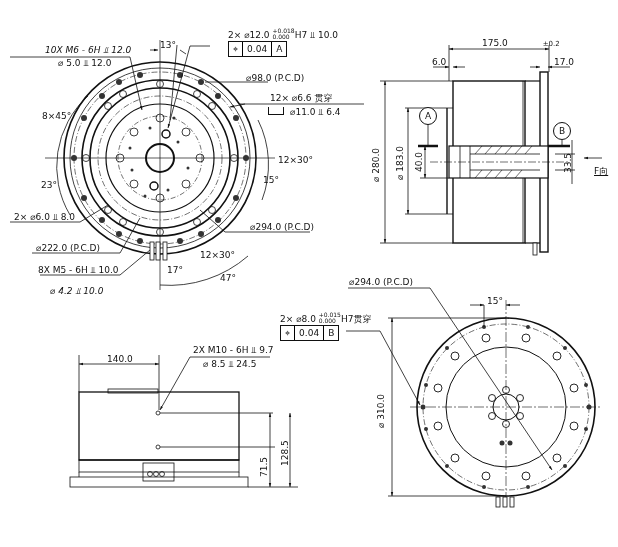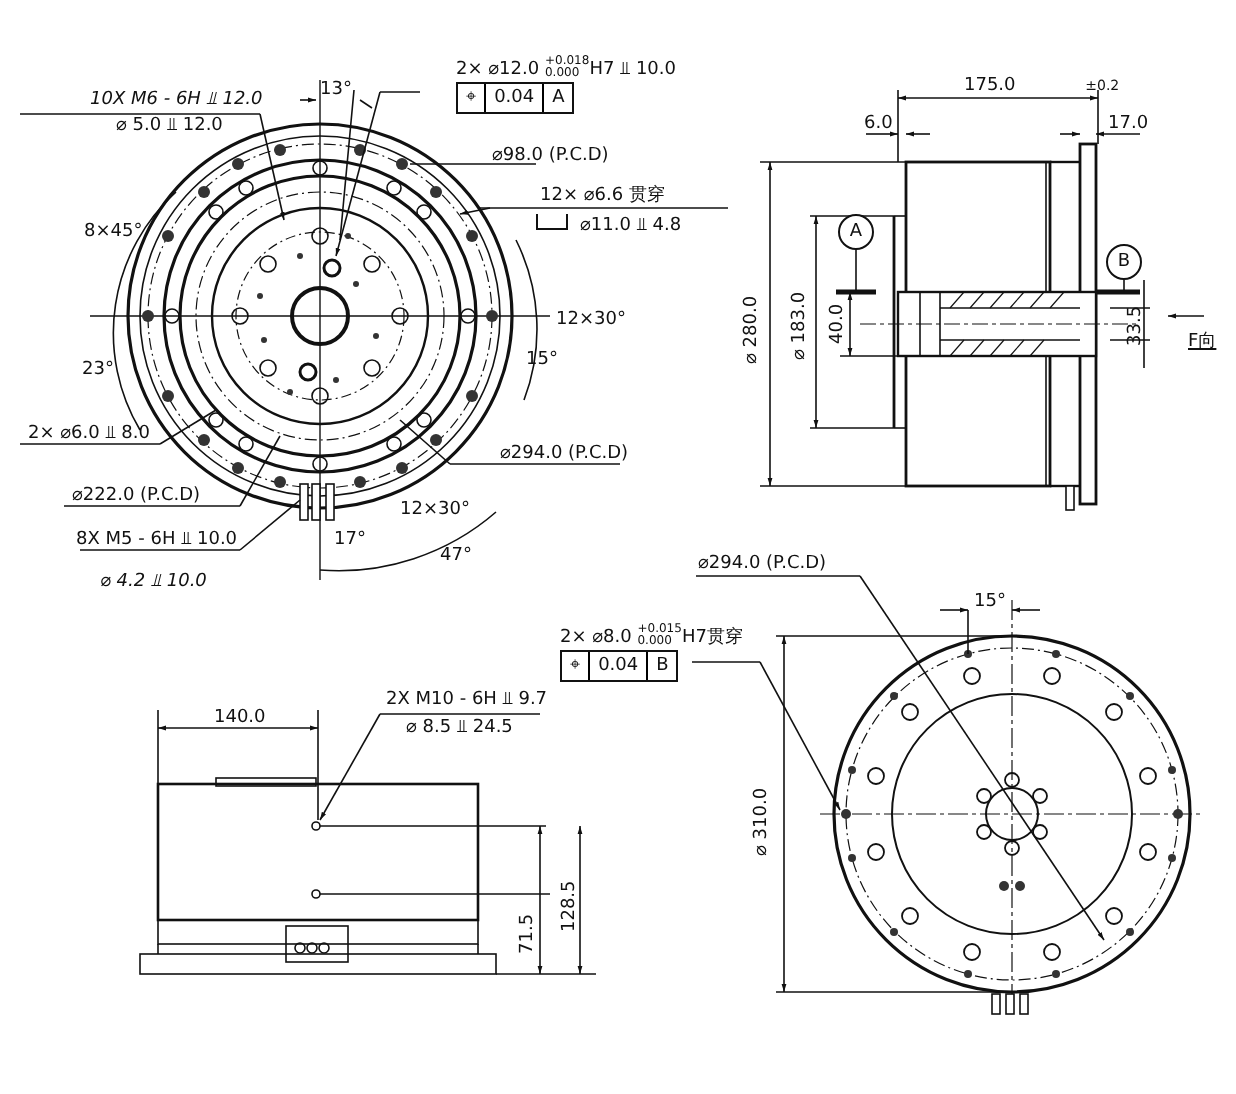--- a/index.html
+++ b/index.html
@@ -292,21 +292,21 @@
   </span><span>H7 ⫫ 10.0</span>
 </div>
 <div class="fcf" style="left:228px;top:41px;">
   <span>⌖</span>
   <span>0.04</span>
   <span>A</span>
 </div>
 <div class="lbl" style="left:206px;top:73px;margin-left:40px;">⌀98.0  (P.C.D)</div>
 <div class="lbl" style="left:270px;top:93px;">12× ⌀6.6 贯穿</div>
 <div class="lbl" style="left:268px;top:107px;">
-  <span style="display:inline-block;width:14px;height:7px;border:1px solid #111;border-top:none;margin-right:6px;"></span><span>⌀11.0 ⫫ 4.8</span>
+  <span style="display:inline-block;width:14px;height:7px;border:1px solid #111;border-top:none;margin-right:6px;"></span><span>⌀11.0 ⫫ 6.4</span>
 </div>
 <div class="lbl" style="left:42px;top:111px;">8×45°</div>
 <div class="lbl" style="left:278px;top:155px;">12×30°</div>
 <div class="lbl" style="left:263px;top:175px;">15°</div>
 <div class="lbl" style="left:41px;top:180px;">23°</div>
 <div class="lbl" style="left:14px;top:212px;">2× ⌀6.0 ⫫ 8.0</div>
 <div class="lbl" style="left:250px;top:222px;">⌀294.0  (P.C.D)</div>
 <div class="lbl" style="left:36px;top:243px;">⌀222.0  (P.C.D)</div>
 <div class="lbl" style="left:200px;top:250px;">12×30°</div>
 <div class="lbl" style="left:38px;top:265px;">8X  M5 - 6H ⫫ 10.0</div>

